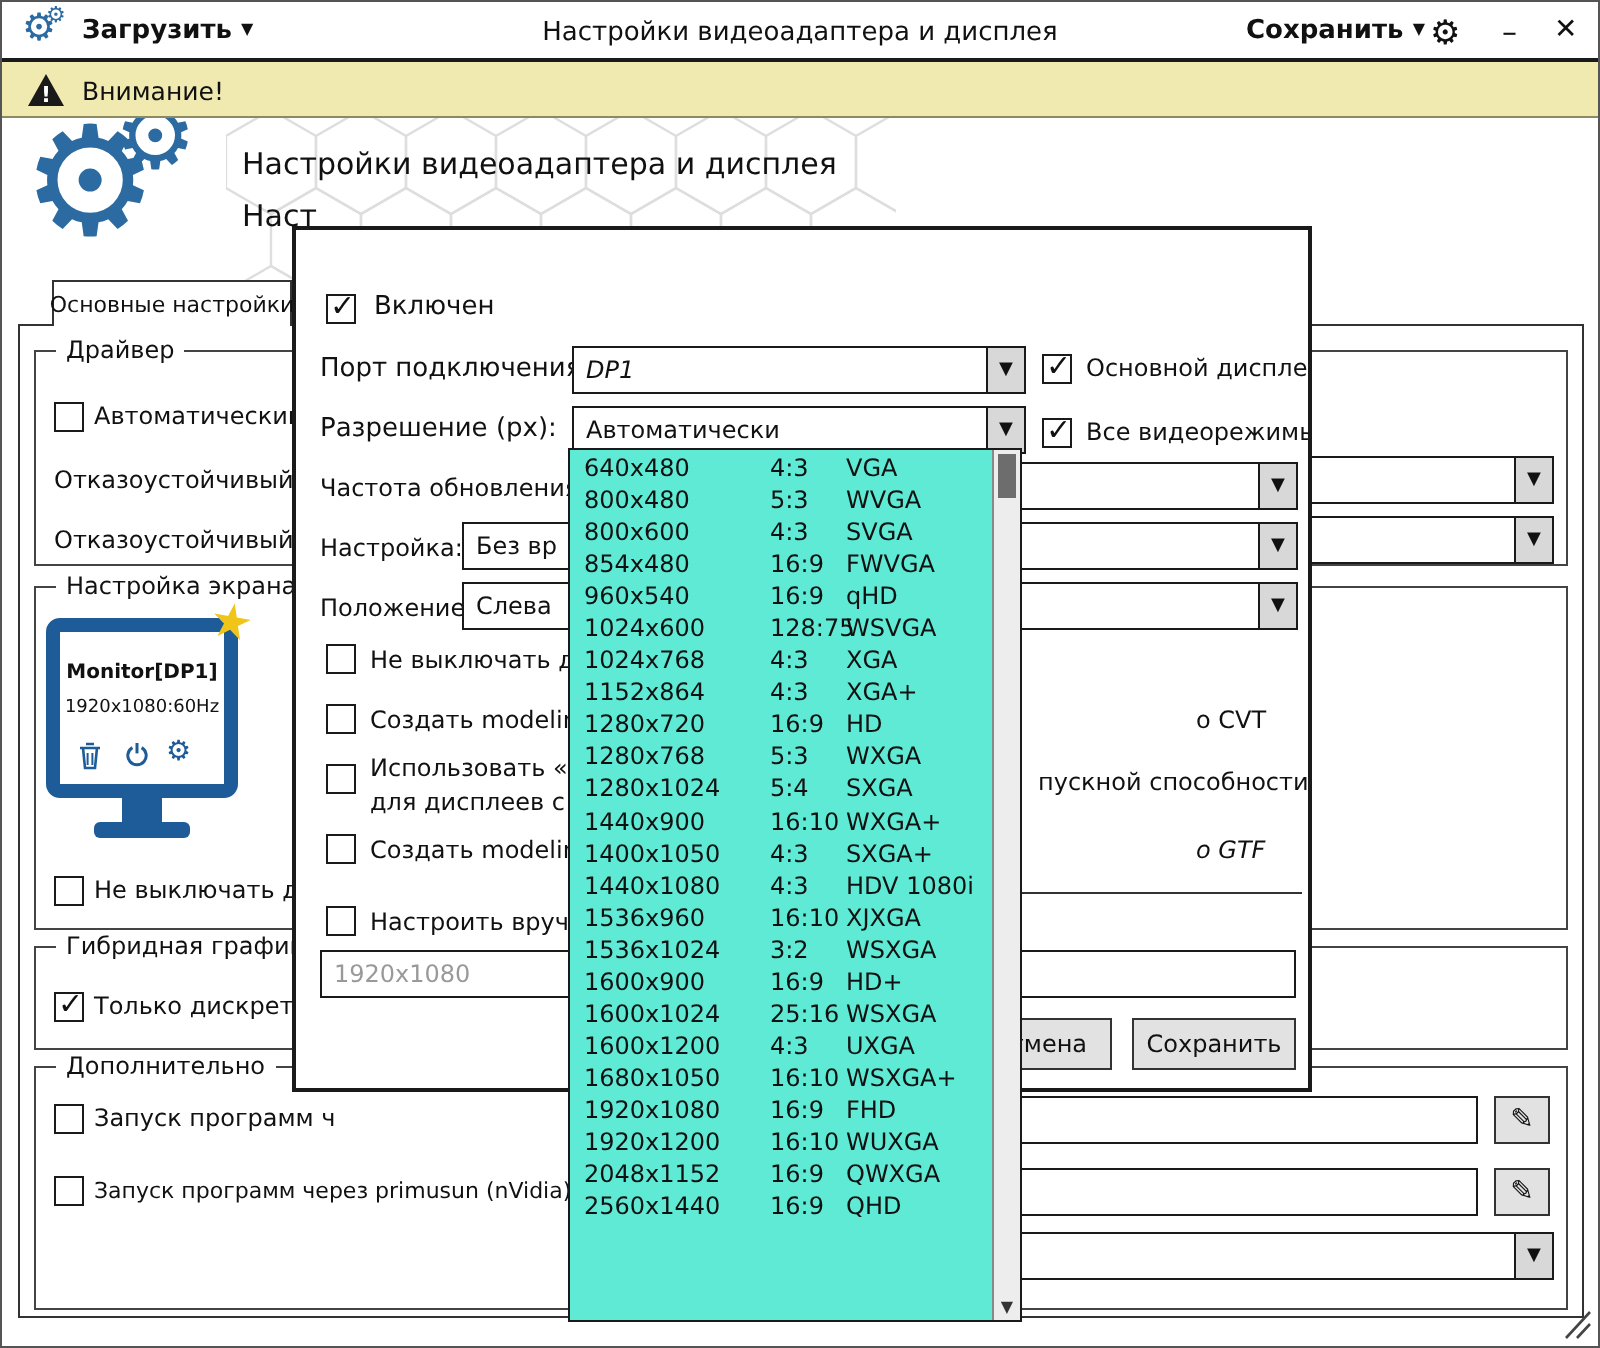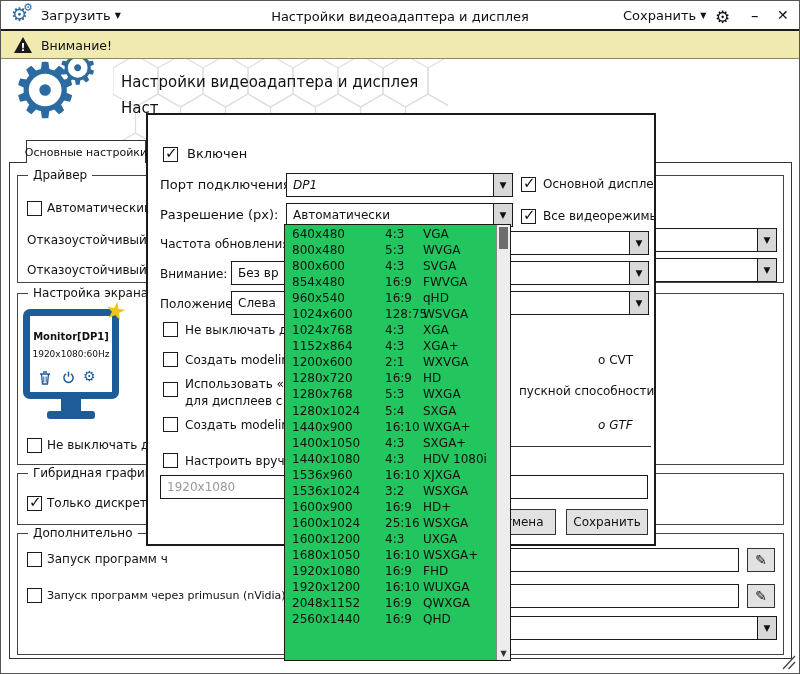--- a/index.html
+++ b/index.html
@@ -4,21 +4,21 @@
 <style>
   * { margin:0; padding:0; box-sizing:border-box; }
   body { margin:0; font-family:"DejaVu Sans",sans-serif; color:#111; }
   .window { position:relative; width:800px; height:674px; background:#fff; border:1px solid #555; overflow:hidden; }
   .abs { position:absolute; }
   .t { position:absolute; font-size:12px; color:#111; white-space:nowrap; z-index:1; }
   .f11 { font-size:11px; } .f13 { font-size:13px; }
 
   
   .titlebar { position:absolute; left:0; top:0; width:100%; height:30px; background:#fff; border-bottom:2px solid #1a1a1a; z-index:30; }
-  .tb-btn { position:absolute; top:7px; font-size:13px; cursor:pointer; white-space:nowrap; }
+  .tb-btn { position:absolute; top:7px; font-size:13px; cursor:pointer; white-space:nowrap;font-weight:bold; }
   .chev { font-size:8px; vertical-align:2px; color:#111; }
   .gear-blue { color:#2b6ba1; position:absolute; line-height:1; }
   .winctl { position:absolute; top:6px; font-size:15px; cursor:pointer; }
 
   
   .warnbar { position:absolute; left:0; top:30px; width:100%; height:28px; background:#f1eab0; border-bottom:1px solid #8d8960; z-index:29; }
 
   
   .grp { position:absolute; border:1px solid #444; background:transparent; z-index:1; }
   .legend { position:absolute; top:-8px; left:10px; background:#fff; padding:0 5px; font-size:12px; white-space:nowrap; }
@@ -39,21 +39,21 @@
   .mon-neck { position:absolute; left:38px; top:90px; width:20px; height:14px; background:#1d5c99; }
   .mon-base { position:absolute; left:24px; top:104px; width:48px; height:8px; background:#1d5c99; border-radius:3px; }
   .mon-star { position:absolute; left:82px; top:-10px; font-size:24px; color:#f0c419; transform:rotate(10deg); }
 
   
   .dialog { position:absolute; left:145px; top:112px; width:510px; height:433px; background:#fff; border:2px solid #1a1a1a; z-index:10; overflow:hidden; }
   .dialog .t, .dialog .cb, .dialog .combo, .dialog .tfield, .dialog .pbtn { z-index:11; }
   .dlg-sep { position:absolute; left:255px; top:331px; width:248px; height:0; border-top:1.5px solid #333; }
 
   
-  .ddlist { position:absolute; left:283px; top:223px; width:227px; height:437px; background:#22c55e; border:1.5px solid #1a1a1a; z-index:20; }
+  .ddlist { position:absolute; left:283px; top:223px; width:227px; height:437px; background:#5eead4; border:1.5px solid #1a1a1a; z-index:20; }
   .dd-rows { position:absolute; left:0; top:1px; right:14px; bottom:1px; overflow:hidden; }
   .dd-row { display:flex; height:16.05px; align-items:center; font-size:12px; cursor:pointer; }
   .dd-row .c-res { width:100px; padding-left:7px; }
   .dd-row .c-ratio { width:38px; }
   .dd-row .c-name { flex:1; white-space:nowrap; overflow:hidden; }
   .dd-scroll { position:absolute; right:0; top:0; bottom:0; width:14px; background:#ededed; border-left:1px solid #888; cursor:pointer; }
   .dd-thumb { position:absolute; left:1.5px; top:2px; width:9px; height:22px; background:#6d6d6d; cursor:grab; }
   .dd-down { position:absolute; left:0; bottom:0; width:100%; height:14px; display:flex; align-items:center; justify-content:center; font-size:8px; color:#333; cursor:pointer; }
 
   .hexwrap { position:absolute; left:112px; top:54px; z-index:0; }
@@ -208,21 +208,21 @@
     </div>
     <span class="cb checked" style="left:373px;top:94px;"></span>
     <span class="t" style="left:395px;top:94px;">Все видеорежимы</span>
 
     <span class="t" style="left:12px;top:122px;">Частота обновления</span>
     <div class="combo" style="left:145px;top:116px;width:356px;">
       <span class="val"></span>
       <span class="cbtn">▼</span>
     </div>
 
-    <span class="t" style="left:12px;top:152px;">Внимание:</span>
+    <span class="t" style="left:12px;top:152px;">Настройка:</span>
     <div class="combo" style="left:83px;top:146px;width:418px;">
       <span class="val">Без вр</span>
       <span class="cbtn">▼</span>
     </div>
 
     <span class="t" style="left:12px;top:182px;">Положение:</span>
     <div class="combo" style="left:83px;top:176px;width:418px;">
       <span class="val">Слева</span>
       <span class="cbtn">▼</span>
     </div>
@@ -290,25 +290,20 @@
         <span class="c-res">1024x768</span>
         <span class="c-ratio">4:3</span>
         <span class="c-name">XGA</span>
       </div>
         <div class="dd-row">
         <span class="c-res">1152x864</span>
         <span class="c-ratio">4:3</span>
         <span class="c-name">XGA+</span>
       </div>
         <div class="dd-row">
-        <span class="c-res">1200x600</span>
-        <span class="c-ratio">2:1</span>
-        <span class="c-name">WXVGA</span>
-      </div>
-        <div class="dd-row">
         <span class="c-res">1280x720</span>
         <span class="c-ratio">16:9</span>
         <span class="c-name">HD</span>
       </div>
         <div class="dd-row">
         <span class="c-res">1280x768</span>
         <span class="c-ratio">5:3</span>
         <span class="c-name">WXGA</span>
       </div>
         <div class="dd-row">

